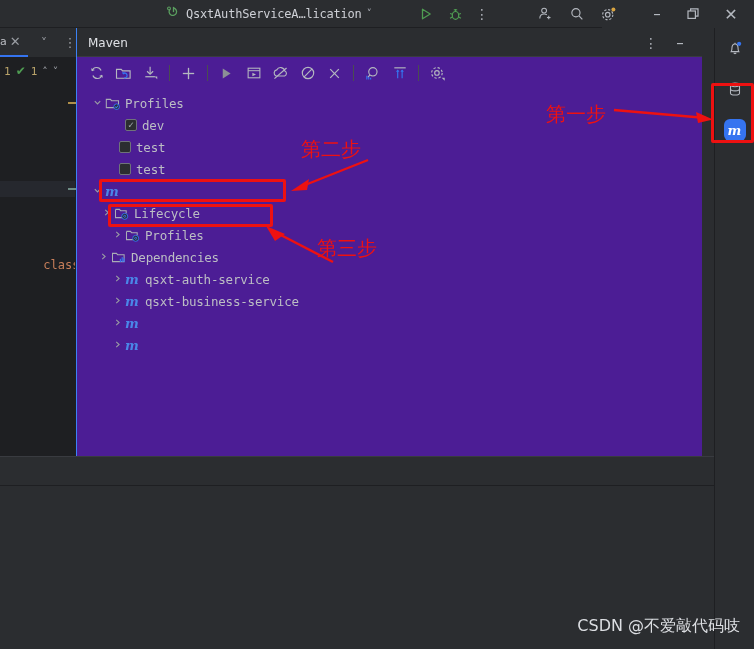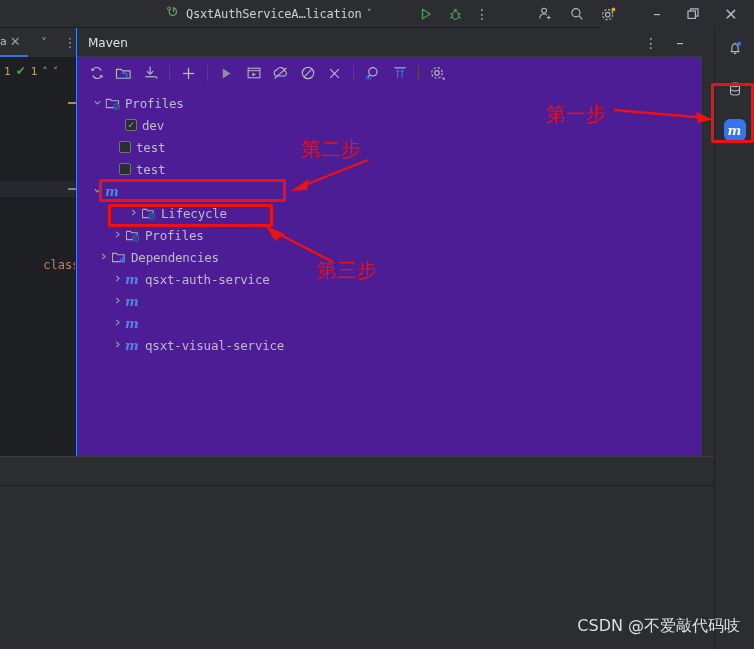--- a/index.html
+++ b/index.html
@@ -569,21 +569,21 @@
       <span class="arrow">
         <svg width="9" height="9" viewBox="0 0 10 10">
             <path d="M2 3.4 L5 6.6 L8 3.4" fill="none" stroke="#9a9da3" stroke-width="1.2"></path>
           </svg>
       </span>
       <span class="icon-slot">
         <span class="mlogo">m</span>
       </span>
     </div>
 
-    <div class="trow" style="padding-left:49px;">
+    <div class="trow" style="padding-left:22px;">
       <span class="arrow">
         <svg width="9" height="9" viewBox="0 0 10 10">
             <path d="M3.6 2 L6.8 5 L3.6 8" fill="none" stroke="#9a9da3" stroke-width="1.2"></path>
           </svg>
       </span>
       <span class="icon-slot">
         <svg width="15" height="15" viewBox="0 0 16 16">
           <path d="M1.6 3.6 H5.8 L7 5 H13 V8" fill="none" stroke="#a9adb5" stroke-width="1.1"></path>
           <path d="M1.6 3.6 V12.4 H8.4" fill="none" stroke="#a9adb5" stroke-width="1.1"></path>
           <circle cx="11.4" cy="11" r="3.2" fill="#2b2d30" stroke="#3574f0" stroke-width="1"></circle>
@@ -641,20 +641,21 @@
 
     <div class="trow" style="padding-left:33px;">
       <span class="arrow">
         <svg width="9" height="9" viewBox="0 0 10 10">
             <path d="M3.6 2 L6.8 5 L3.6 8" fill="none" stroke="#9a9da3" stroke-width="1.2"></path>
           </svg>
       </span>
       <span class="icon-slot">
           <span class="mlogo">m</span>
         </span>
+      <span class="tlabel">qsxt-business-service</span>
     </div>
 
     <div class="trow" style="padding-left:33px;">
       <span class="arrow">
         <svg width="9" height="9" viewBox="0 0 10 10">
             <path d="M3.6 2 L6.8 5 L3.6 8" fill="none" stroke="#9a9da3" stroke-width="1.2"></path>
           </svg>
       </span>
       <span class="icon-slot">
           <span class="mlogo">m</span>
@@ -663,21 +664,20 @@
 
     <div class="trow" style="padding-left:33px;">
       <span class="arrow">
         <svg width="9" height="9" viewBox="0 0 10 10">
             <path d="M3.6 2 L6.8 5 L3.6 8" fill="none" stroke="#9a9da3" stroke-width="1.2"></path>
           </svg>
       </span>
       <span class="icon-slot">
           <span class="mlogo">m</span>
         </span>
-      <span class="tlabel">qsxt-visual-service</span>
     </div>
 
   </div>
 </div>
 
 <div id="lower-1"></div>
 <div id="lower-2"></div>
 
 <div id="right-bar">
 
@@ -718,20 +718,20 @@
     <line x1="2" y1="11" x2="94" y2="19" stroke="#ee1111" stroke-width="2.4"></line>
     <path d="M101 20.5 L84 13 L86 24 Z" fill="#ee1111"></path>
   </svg>
 
   <span class="ann-text" style="left:301px; top:139px;">第二步</span>
   <svg style="position:absolute; left:286px; top:156px;" width="92" height="48">
     <line x1="82" y1="4" x2="14" y2="31" stroke="#ee1111" stroke-width="2.4"></line>
     <path d="M5 35 L23 23 L21 34 Z" fill="#ee1111"></path>
   </svg>
 
-  <span class="ann-text" style="left:317px; top:260px;">第三步</span>
+  <span class="ann-text" style="left:317px; top:238px;">第三步</span>
   <svg style="position:absolute; left:263px; top:222px;" width="82" height="46">
     <line x1="70" y1="40" x2="12" y2="10" stroke="#ee1111" stroke-width="2.4"></line>
     <path d="M3 4 L22 12 L12 19 Z" fill="#ee1111"></path>
   </svg>
 </div>
 
 <div id="watermark">CSDN @不爱敲代码吱</div>
 
 </body></html>

